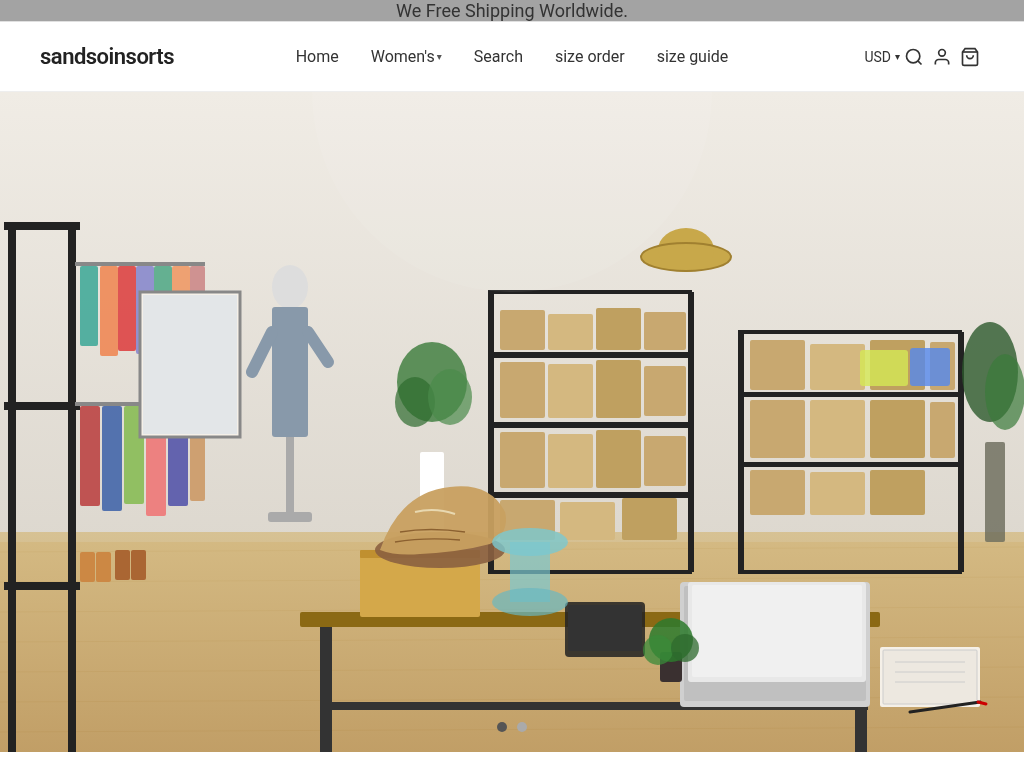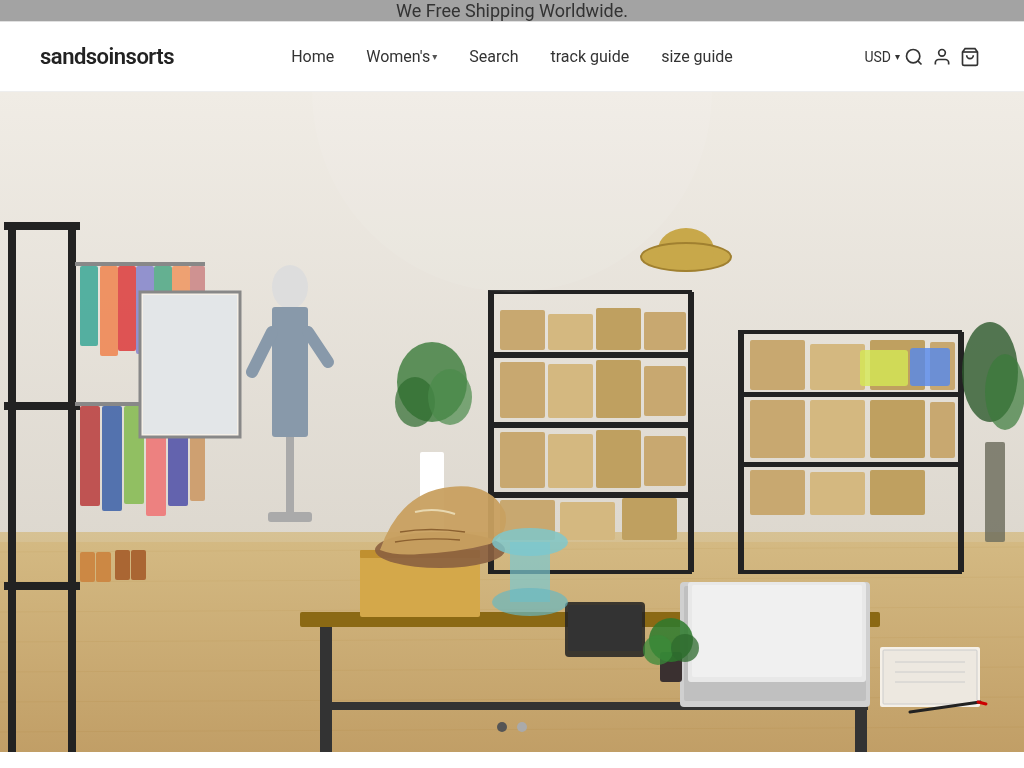--- a/index.html
+++ b/index.html
@@ -159,21 +159,21 @@
   <nav class="nav">
     <a href="#">Home</a>
 
     <div class="nav-women">
       <a href="#">Women's</a>
       <span class="chevron">▾</span>
     </div>
 
     <a href="#">Search</a>
 
-    <a href="#">track guide</a>
+    <a href="#">size order</a>
 
     <a href="#">size guide</a>
   </nav>
 
   <div class="header-actions">
     <div class="currency">
       <span>USD</span>
       <span class="chevron">▾</span>
     </div>
 

